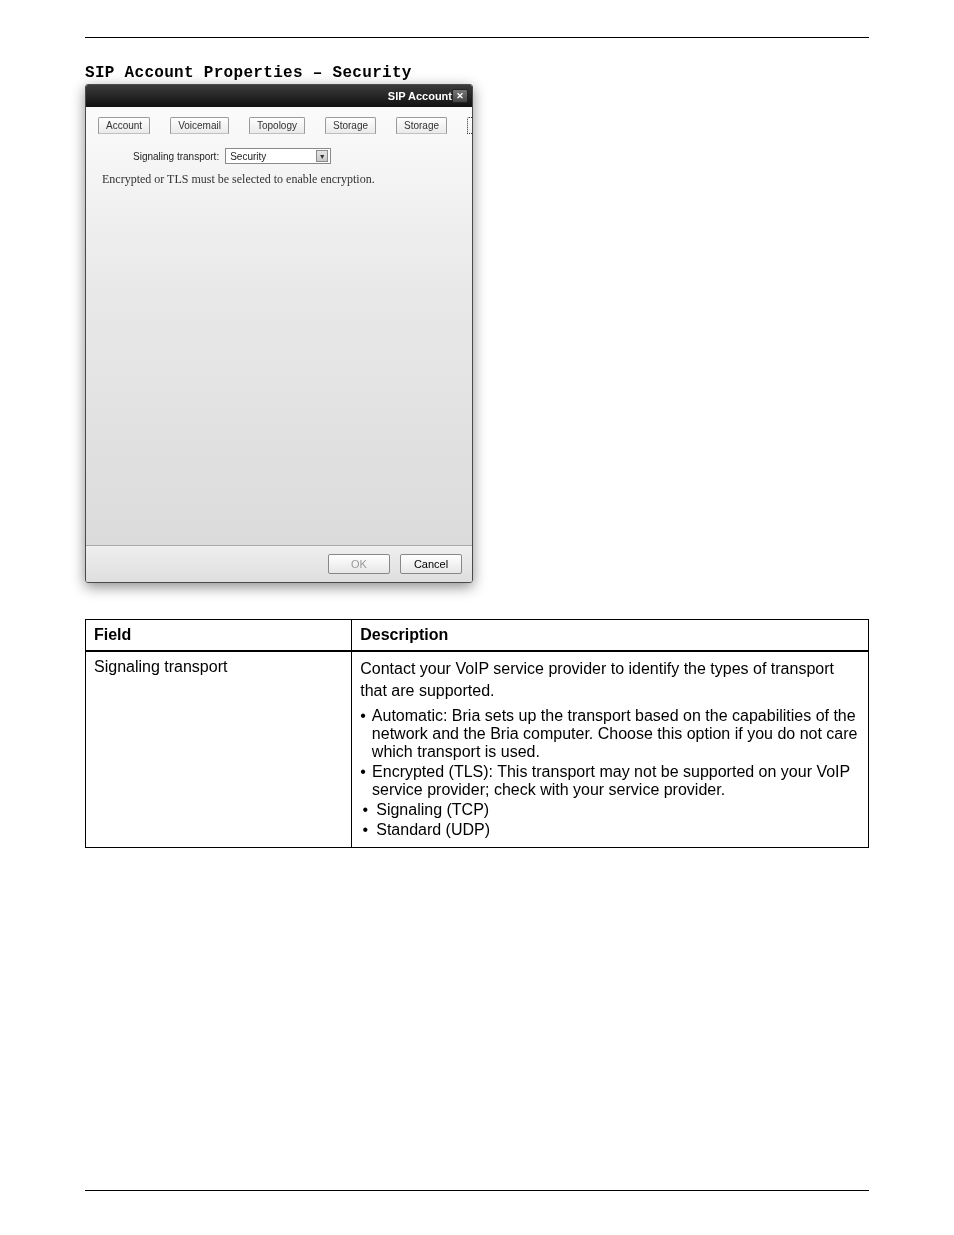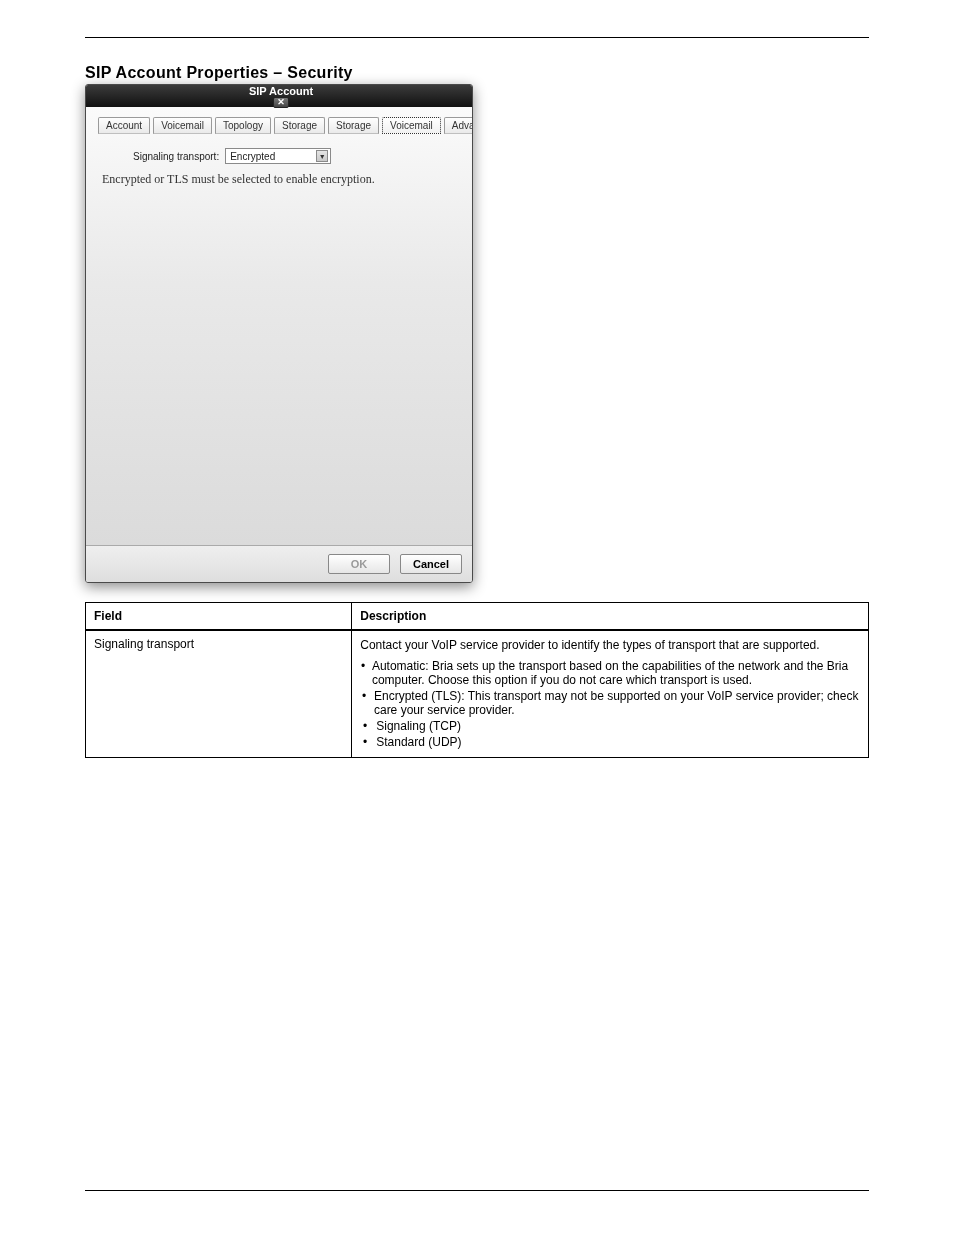--- a/index.html
+++ b/index.html
@@ -18,63 +18,63 @@
     padding: 20px 85px 20px 85px;
   }
   .header-region { height: 18px; border-bottom: 1px solid #000; margin-bottom: 8px; display:flex; justify-content:space-between; font-size:11px; color:#555; }
   .footer-region { position:absolute; bottom: 38px; left:85px; right:85px; border-top:1px solid #000; padding-top:6px; display:flex; justify-content:space-between; font-size:11px; color:#555; }
 
   .section-title {
     font-size: 16px;
     font-weight: bold;
     margin: 26px 0 0 0;
     letter-spacing: 0.3px;
+    font-family: Liberation Mono, monospace;
   }
 
   
   .dialog {
     width: 388px;
     border: 1px solid #4a4a4a;
     border-radius: 3px;
     box-shadow: 0 4px 14px rgba(0,0,0,0.45);
     margin-top: 2px;
     background: linear-gradient(to bottom, #fdfdfd 0%, #e9e9e9 40%, #d9d9d9 100%);
     overflow: hidden;
   }
   .dlg-titlebar {
     height: 22px;
     background: linear-gradient(to bottom, #3b3b3b, #111);
     color: #fff;
     display:flex;
     align-items:center;
-    justify-content:center;
+    justify-content:flex-end;
     padding: 0 4px 0 8px;
     font-size: 11px;
     font-weight: bold;
-    flex-direction: column;
   }
   .close-x {
     width: 16px; height: 14px;
     background: linear-gradient(to bottom,#777,#444);
     border: 1px solid #222;
     border-radius: 2px;
     display:flex; align-items:center; justify-content:center;
     color:#fff;
     font-size: 9px;
     line-height: 1;
     cursor: pointer;
   }
   .dlg-body {
     padding: 10px 12px 6px 12px;
     min-height: 438px;
     position: relative;
   }
   .tabs {
     display:flex;
-    gap: 3px;
+    gap: 20px;
     font-size: 10px;
     color:#333;
     margin-bottom: 14px;
   }
   .tab {
     border: 1px solid #9a9a9a;
     border-bottom: 1px solid #bfbfbf;
     background: linear-gradient(to bottom,#fefefe,#eaeaea);
     padding: 2px 7px 2px 7px;
     border-radius: 2px 2px 0 0;
@@ -115,41 +115,40 @@
   }
   .info-text { font-size: 12px; color:#333; margin-left: 4px; font-family: Liberation Serif, serif; }
 
   .dlg-footer {
     border-top: 1px solid #aaa;
     padding: 8px 10px;
     display:flex;
     justify-content:flex-end;
     gap: 10px;
     background: linear-gradient(to bottom,#efefef,#dedede);
-    font-weight: bold;
   }
   .btn {
     min-width: 62px;
     height: 20px;
     font-size: 11px;
     border: 1px solid #888;
     border-radius: 2px;
     background: linear-gradient(to bottom,#fff,#e6e6e6);
     display:flex; align-items:center; justify-content:center;
     cursor: pointer;
   }
   .btn.disabled { color:#9a9a9a; cursor: default; }
 
   
   .field-table {
     border: 1px solid #000;
     border-collapse: collapse;
     width: 100%;
-    margin-top: 19px;
-    font-size: 12px;
+    margin-top: 36px;
+    font-size: 16px;
   }
   .field-table th, .field-table td {
     border: 1px solid #000;
     text-align: left;
     vertical-align: top;
     padding: 6px 8px;
   }
   .field-table thead th { font-weight: bold; border-bottom: 2px solid #000; }
   .col-field { width: 34%; }
   .desc-block p { margin: 0 0 6px 0; line-height: 1.35; }
@@ -179,21 +178,21 @@
         <div class="tab">Topology</div>
         <div class="tab">Storage</div>
         <div class="tab">Storage</div>
         <div class="tab active">Voicemail</div>
         <div class="tab">Advanced</div>
       </div>
 
       <div class="form-row">
         <label>Signaling transport:</label>
         <div class="select-box">
-          <span>Encrypted</span>
+          <span>Security</span>
           <span class="select-arrow">▼</span>
         </div>
       </div>
       <div class="info-text">Encrypted or TLS must be selected to enable encryption.</div>
     </div>
     <div class="dlg-footer">
       <div class="btn disabled">OK</div>
       <div class="btn">Cancel</div>
     </div>
   </div>
@@ -209,21 +208,21 @@
       <tr>
         <td>Signaling transport</td>
         <td class="desc-block">
           <p>Contact your VoIP service provider to identify the types of transport that are supported.</p>
           <div class="bullet-row">
               <span class="dot">•</span>
               <span>Automatic: Bria sets up the transport based on the capabilities of the network and the Bria computer. Choose this option if you do not care which transport is used.</span>
             </div>
           <div class="bullet-row">
               <span class="dot">•</span>
-              <span>Encrypted (TLS): This transport may not be supported on your VoIP service provider; check care your service provider.</span>
+              <span>Encrypted (TLS): This transport may not be supported on your VoIP service provider; check with your service provider.</span>
             </div>
           <div class="bullet-row">
               <span class="dot">•</span>
               <span>Signaling (TCP)</span>
             </div>
           <div class="bullet-row">
               <span class="dot">•</span>
               <span>Standard (UDP)</span>
             </div>
         </td>

